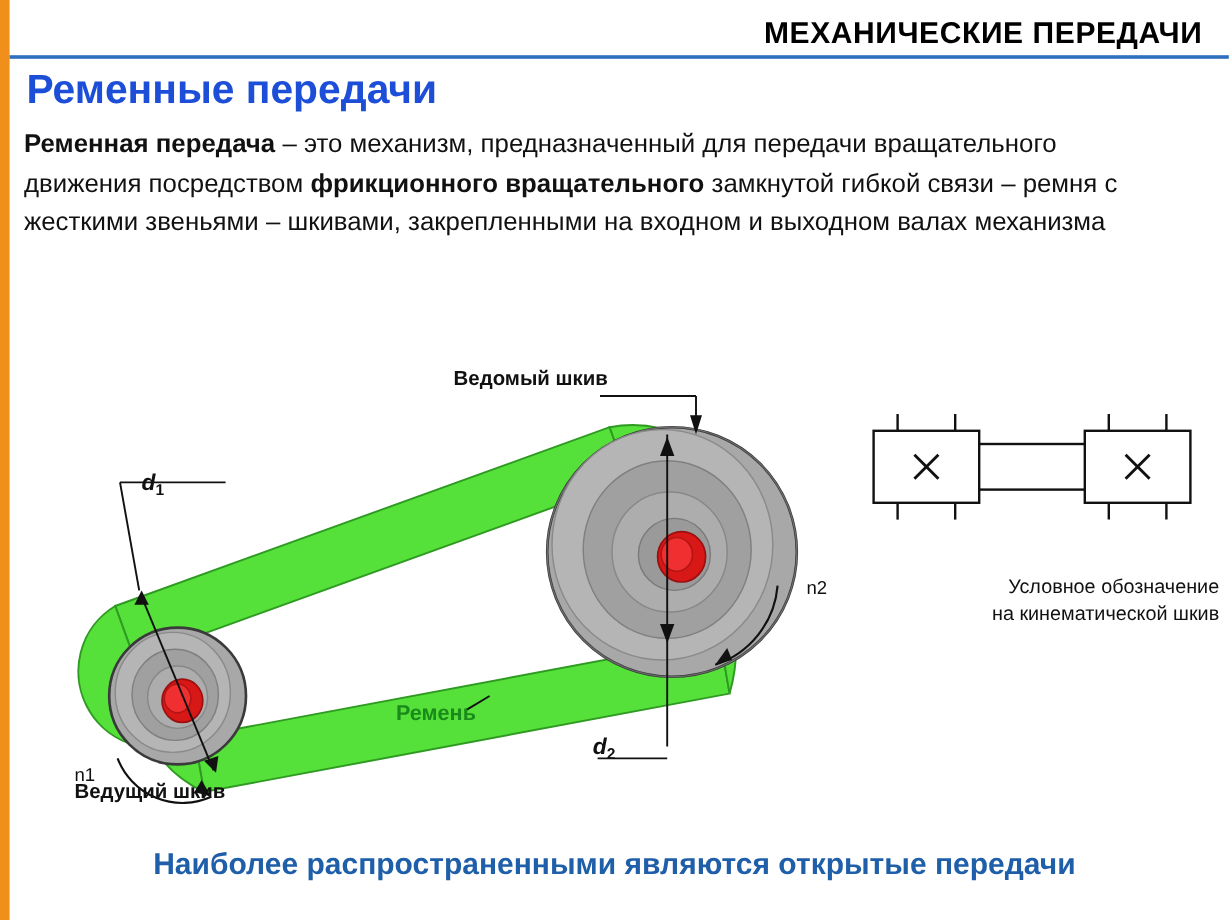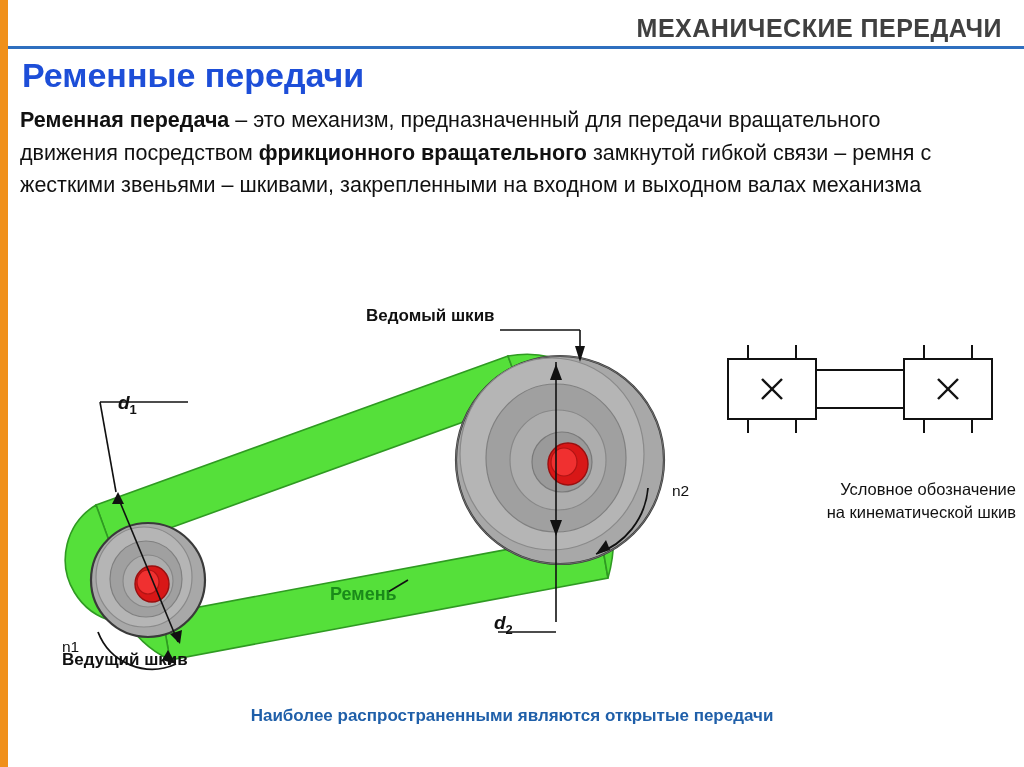--- a/index.html
+++ b/index.html
@@ -29,21 +29,21 @@
     height: 767px;
     background: #f0901a;
   }
   
   .header-title {
     position: absolute;
     right: 22px;
     top: 14px;
     font-size: 25px;
     font-weight: bold;
-    color: #404040;
+    color: #000000;
     letter-spacing: 0.5px;
   }
   .header-rule {
     position: absolute;
     left: 8px;
     top: 46px;
     width: 1016px;
     height: 3px;
     background: #2f6fbf;
   }
@@ -114,21 +114,21 @@
   }
   .lbl-n { font-size: 15.5px; }
 
   
   .footer-note {
     position: absolute;
     left: 0;
     top: 706px;
     width: 1024px;
     text-align: center;
-    font-size: 17px;
+    font-size: 25px;
     font-weight: bold;
     color: #1f5fa9;
   }
 </style>
 </head>
 <body>
 
 <div class="slide">
 
   <div class="accent-bar"></div>
@@ -225,21 +225,21 @@
 
         <g stroke-width="2.4" stroke="#111111">
           <line x1="762" y1="87" x2="782" y2="107"></line>
           <line x1="782" y1="87" x2="762" y2="107"></line>
           <line x1="938" y1="87" x2="958" y2="107"></line>
           <line x1="958" y1="87" x2="938" y2="107"></line>
         </g>
       </g>
     </svg>
 
-    <div class="lbl lbl-bold" style="left:366px; top:14px;">Ведомый шкив</div>
+    <div class="lbl lbl-bold" style="left:378px; top:14px;">Ведомый шкив</div>
     <div class="lbl lbl-bold" style="left:62px; top:358px;">Ведущий шкив</div>
     <div class="lbl lbl-belt" style="left:330px; top:292px;">Ремень</div>
     <div class="lbl lbl-d" style="left:118px; top:100px;"><span>d</span><sub>1</sub></div>
     <div class="lbl lbl-d" style="left:494px; top:320px;"><span>d</span><sub>2</sub></div>
     <div class="lbl lbl-n" style="left:62px; top:318px;margin-top:28px;">n1</div>
     <div class="lbl lbl-n" style="left:672px; top:190px;">n2</div>
   </div>
 
   <div class="kin-caption">
     <div>Условное обозначение</div>

